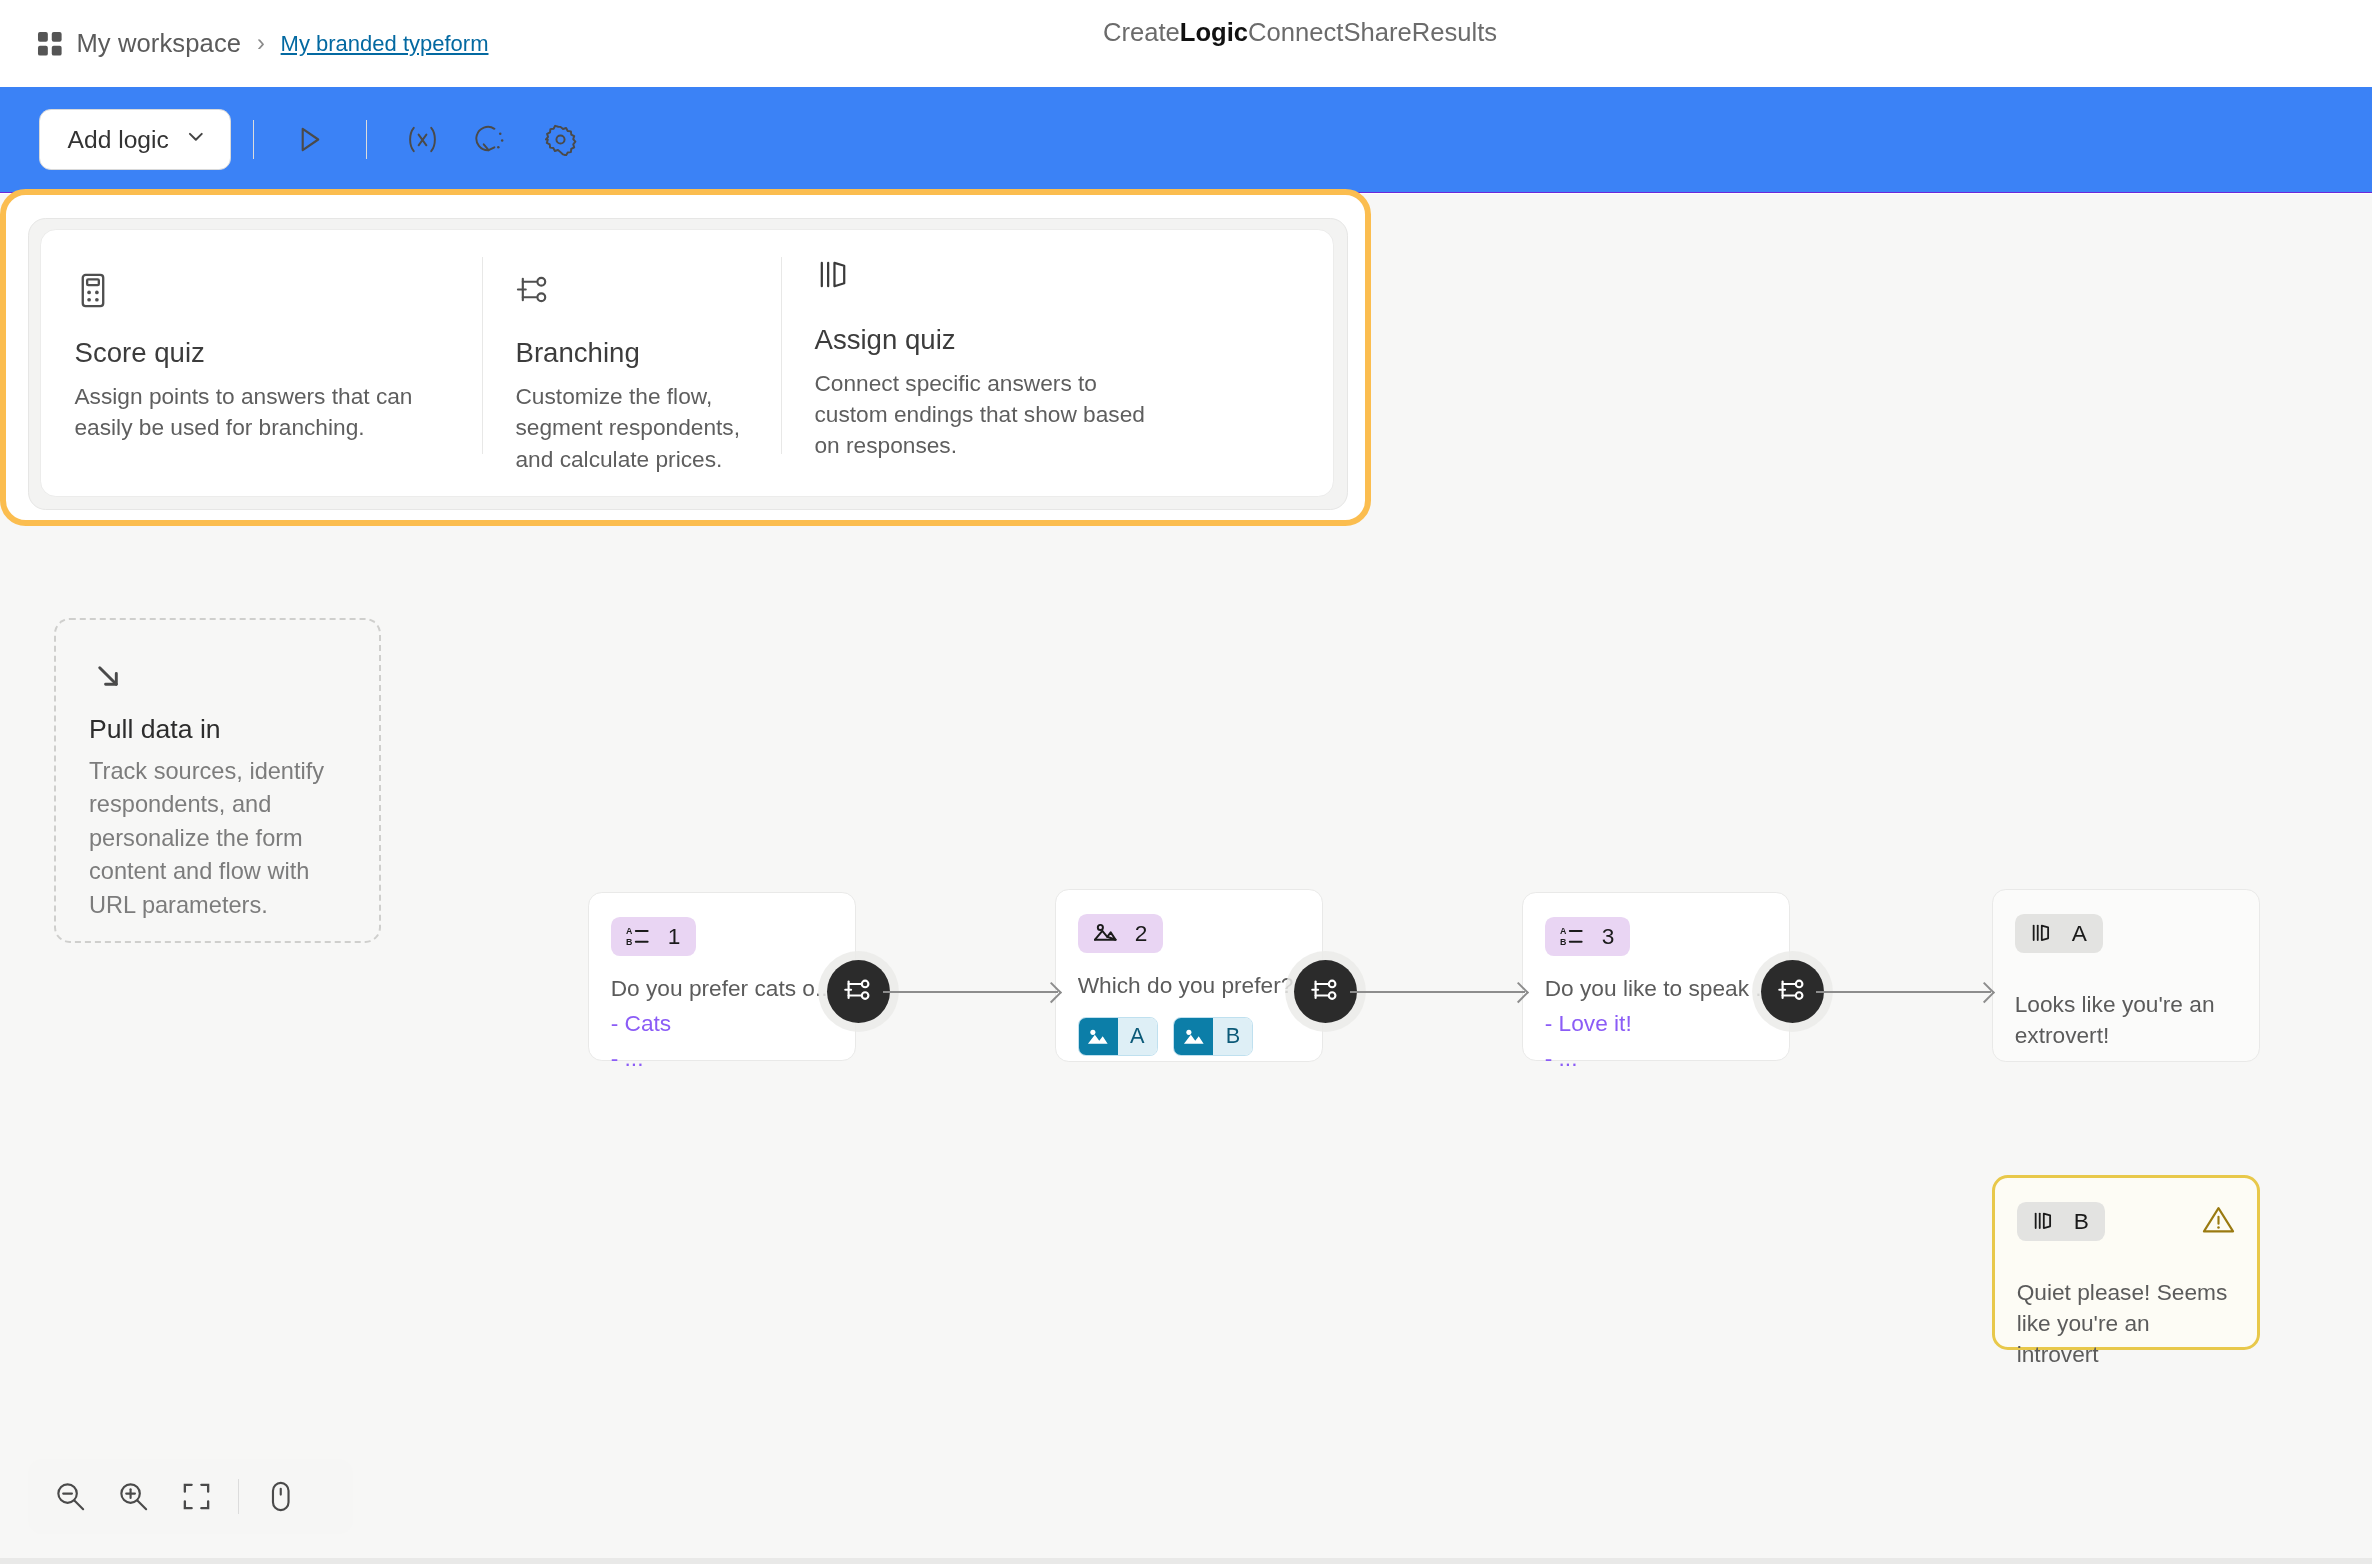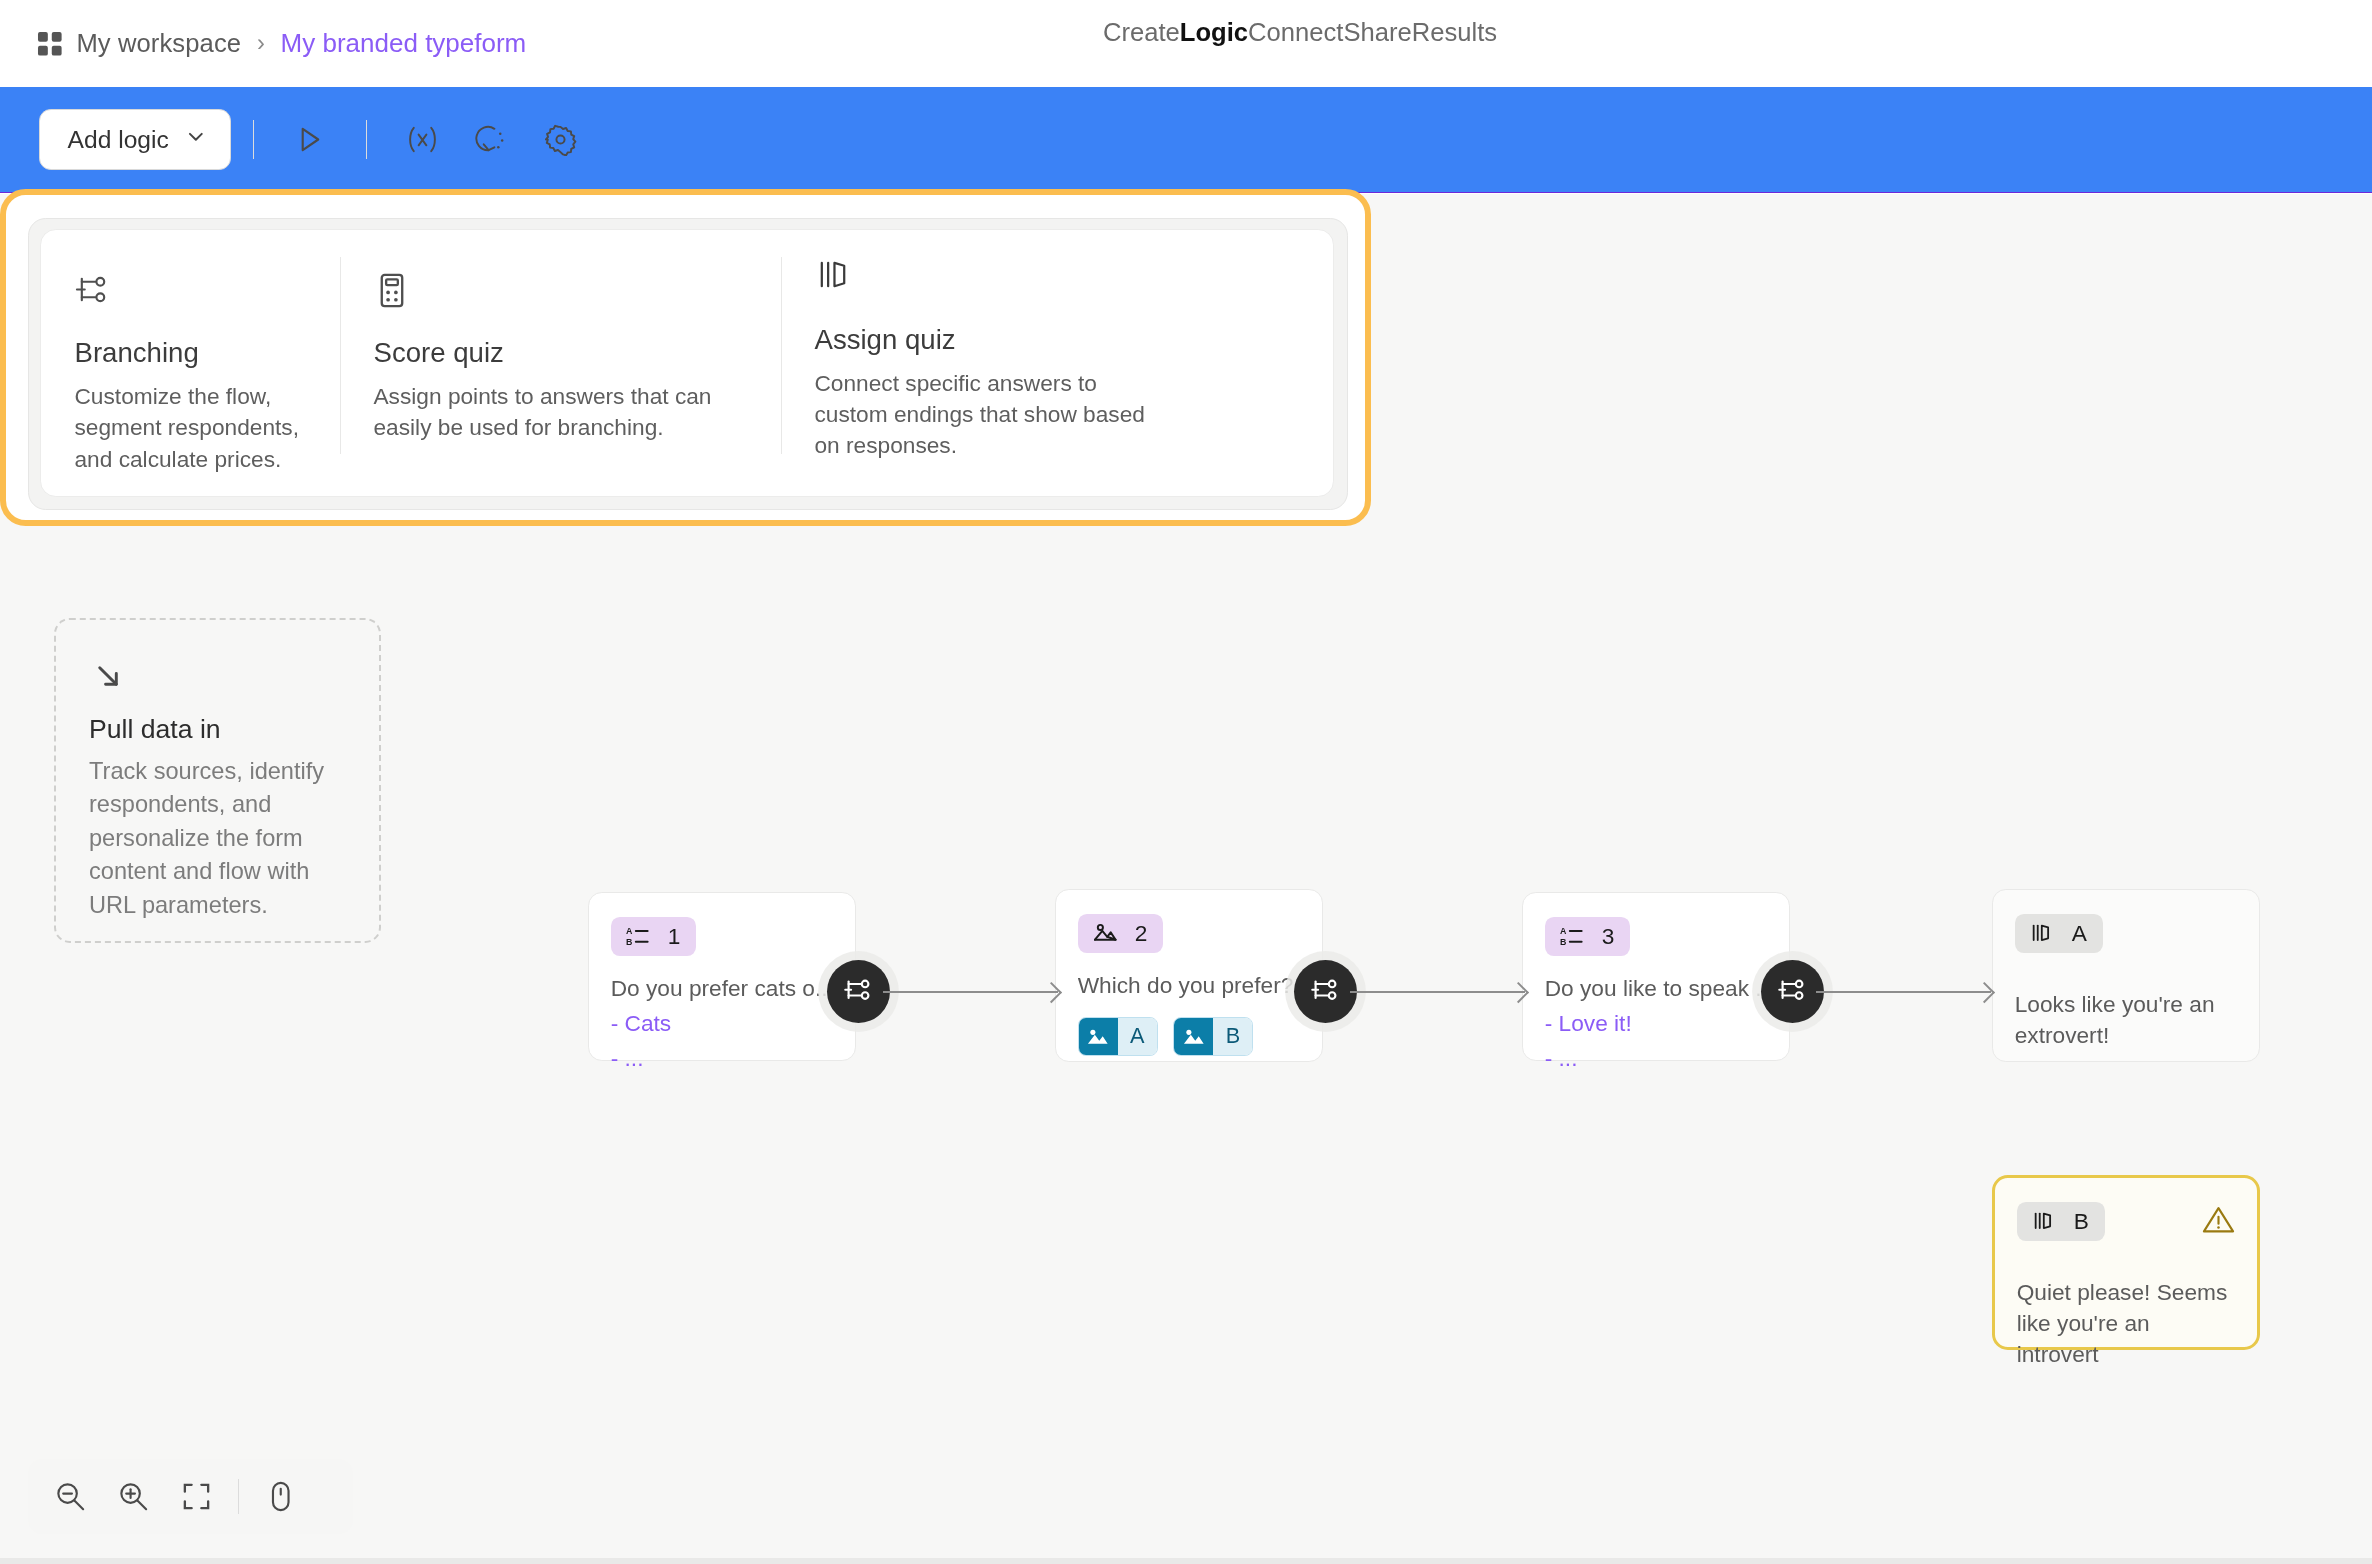--- a/index.html
+++ b/index.html
@@ -20,21 +20,21 @@
   }
   .breadcrumb {
     display: flex; align-items: center; gap: 13.8px;
     margin-left: 37px;
   }
   .grid-icon { width: 25.6px; height: 25.6px; display: block; }
   .crumb {
     font-size: 25.6px; color: #5b5b5b; letter-spacing: 0.1px; white-space: nowrap;
   }
   .crumb-sep { font-size: 23.6px; color: #8a8a8a; padding: 0 2px; }
-  .crumb-current { font-size: 26px; color: #8b5cf6; white-space: nowrap; }
+  .crumb-current { font-size: 22px; color: #0369a1; white-space: nowrap; text-decoration: underline; }
 
   .navtabs {
     position: absolute; left: 1103px; top: 17.7px;
     display: flex; align-items: center; 
   }
   .navtab {
     font-size: 25.6px; color: #6b6b6b; cursor: pointer; white-space: nowrap;
   }
   .navtab.active { color: #111111; font-weight: bold; }
 
@@ -266,49 +266,49 @@
         <path d="M17 4 l2.6 2.2 3.2-1 1.6 3 3.3.4.4 3.3 3 1.6-1 3.2 2.2 2.6-2.2 2.6 1 3.2-3 1.6-.4 3.3-3.3.4-1.6 3-3.2-1L17 30l-2.6-2.2-3.2 1-1.6-3-3.3-.4-.4-3.3-3-1.6 1-3.2L2 17l2.2-2.6-1-3.2 3-1.6.4-3.3 3.3-.4 1.6-3 3.2 1z"></path>
       </svg>
     </div>
   </div>
 
   <div class="canvas">
 
     <div class="highlight-ring">
       <div class="panel-outer">
         <div class="panel-card">
+
+          <div class="opt" style="width:441px;">
+            <div class="opt-icon">
+              <svg width="37" height="39" viewBox="0 0 38 40" fill="none" stroke="#4f4f4f" stroke-width="2.4" stroke-linejoin="round">
+                <rect x="9" y="4" width="21" height="32" rx="3"></rect>
+                <rect x="13.5" y="8.5" width="12" height="6" rx="1.2"></rect>
+                <circle cx="15.5" cy="22" r="1.9" fill="#4f4f4f" stroke="none"></circle>
+                <circle cx="23.5" cy="22" r="1.9" fill="#4f4f4f" stroke="none"></circle>
+                <circle cx="15.5" cy="29.5" r="1.9" fill="#4f4f4f" stroke="none"></circle>
+                <circle cx="23.5" cy="29.5" r="1.9" fill="#4f4f4f" stroke="none"></circle>
+              </svg>
+            </div>
+            <div class="opt-title">Score quiz</div>
+            <div class="opt-desc">Assign points to answers that can easily be used for branching.</div>
+          </div>
 
           <div class="opt" style="width:299px;">
             <div class="opt-icon">
               <svg width="39" height="37" viewBox="0 0 40 38" fill="none" stroke="#4f4f4f" stroke-width="2.2" stroke-linecap="round">
                 <path d="M3 19 L11 19"></path>
                 <path d="M8 8 L8 30"></path>
                 <path d="M8 11 L22 11"></path>
                 <path d="M8 27 L22 27"></path>
                 <circle cx="27" cy="11" r="4"></circle>
                 <circle cx="27" cy="27" r="4"></circle>
               </svg>
             </div>
             <div class="opt-title">Branching</div>
             <div class="opt-desc">Customize the flow, segment respondents, and calculate prices.</div>
-          </div>
-
-          <div class="opt" style="width:441px;">
-            <div class="opt-icon">
-              <svg width="37" height="39" viewBox="0 0 38 40" fill="none" stroke="#4f4f4f" stroke-width="2.4" stroke-linejoin="round">
-                <rect x="9" y="4" width="21" height="32" rx="3"></rect>
-                <rect x="13.5" y="8.5" width="12" height="6" rx="1.2"></rect>
-                <circle cx="15.5" cy="22" r="1.9" fill="#4f4f4f" stroke="none"></circle>
-                <circle cx="23.5" cy="22" r="1.9" fill="#4f4f4f" stroke="none"></circle>
-                <circle cx="15.5" cy="29.5" r="1.9" fill="#4f4f4f" stroke="none"></circle>
-                <circle cx="23.5" cy="29.5" r="1.9" fill="#4f4f4f" stroke="none"></circle>
-              </svg>
-            </div>
-            <div class="opt-title">Score quiz</div>
-            <div class="opt-desc">Assign points to answers that can easily be used for branching.</div>
           </div>
 
           <div class="opt" style="width:424px; padding-top:27.6px;">
             <div class="opt-icon">
               <svg width="39" height="37" viewBox="0 0 40 38" fill="none" stroke="#3a3a3a" stroke-width="2.3" stroke-linejoin="round" stroke-linecap="round">
                 <path d="M8 6 L8 30"></path>
                 <path d="M14.5 6 L14.5 30"></path>
                 <path d="M21 6 L31 9 L31 27 L21 30 Z"></path>
               </svg>
             </div>

